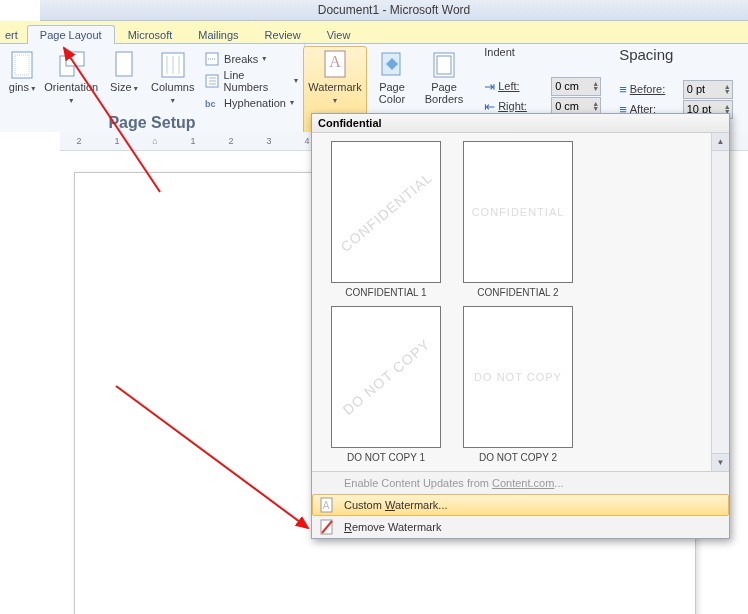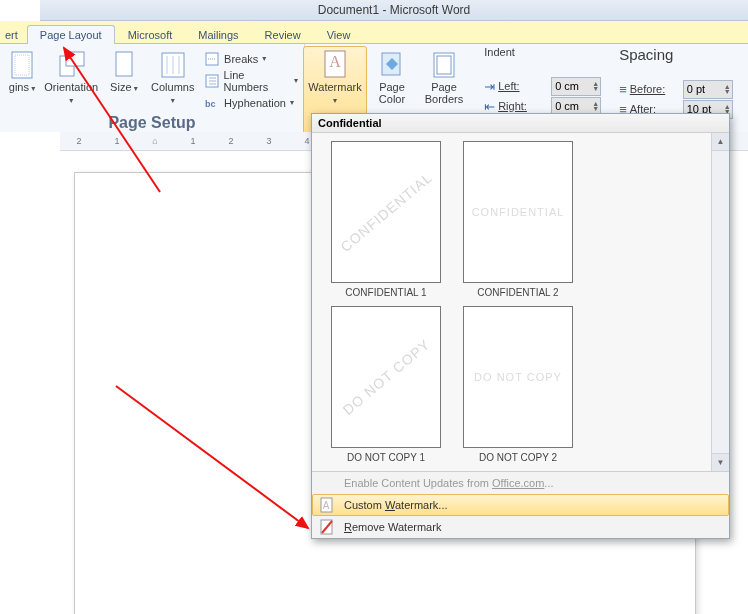--- a/index.html
+++ b/index.html
@@ -407,21 +407,21 @@
       <div class="thumb-label">DO NOT COPY 2</div>
     </div>
     <div class="gallery-scroll">
       <div class="scroll-btn">▲</div>
       <div class="scroll-btn bot">▼</div>
     </div>
   </div>
   <div class="gallery-menu">
     <div class="menu-item disabled">
       <span class="mi-icon"></span>
-      <span><span>Enable Content Updates from </span><span class="u">Office.com</span>...</span>
+      <span><span>Enable Content Updates from </span><span class="u">Content.com</span>...</span>
     </div>
     <div class="menu-item hover">
       <span class="mi-icon">
         <svg width="16" height="16">
             <rect x="2" y="1" width="11" height="14" fill="#fff" stroke="#999"></rect>
             <text x="7" y="12" text-anchor="middle" font-size="10" fill="#bbb">A</text>
           </svg>
       </span>
       <span><span>Custom </span><span class="u">W</span><span>atermark...</span></span>
     </div>

